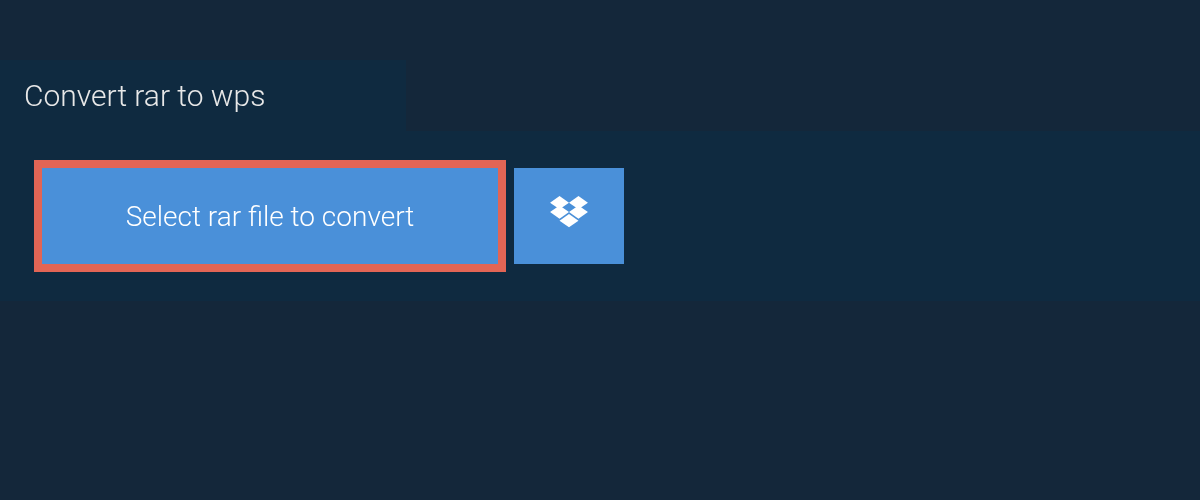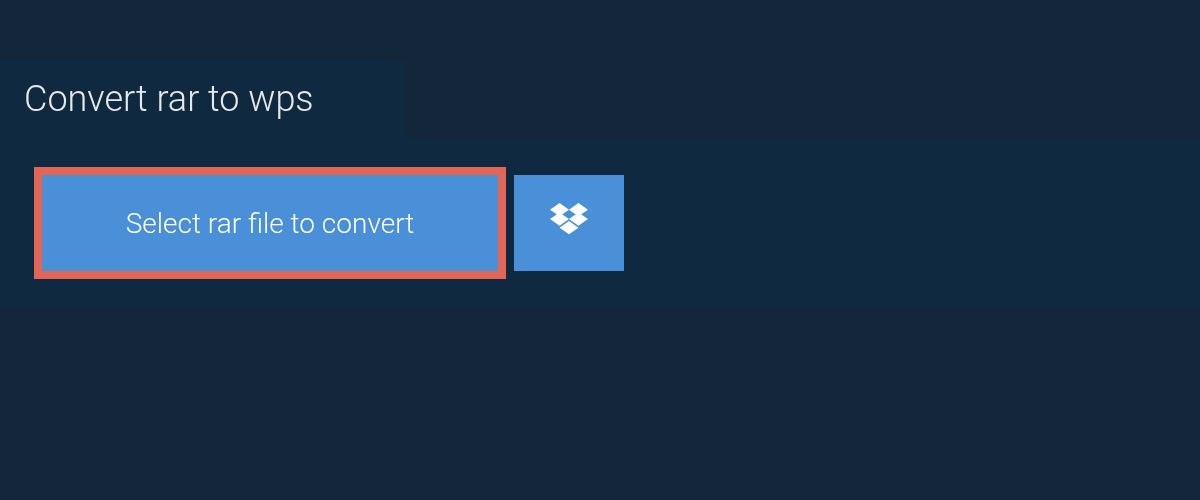--- a/index.html
+++ b/index.html
@@ -17,21 +17,21 @@
     .top-gap {
       height: 60px;
       background: #14273a;
     }
     .tab-bar {
       display: flex;
     }
     .tab {
       background: #0f2a40;
       color: #e8e8e8;
-      font-size: 36px;
+      font-size: 30px;
       font-weight: 300;
       padding: 18px 38px 18px 24px;
       width: 406px;
     }
     .panel {
       background: #0f2a40;
       height: 170px;
       padding: 28px 34px;
       display: flex;
       align-items: center;

